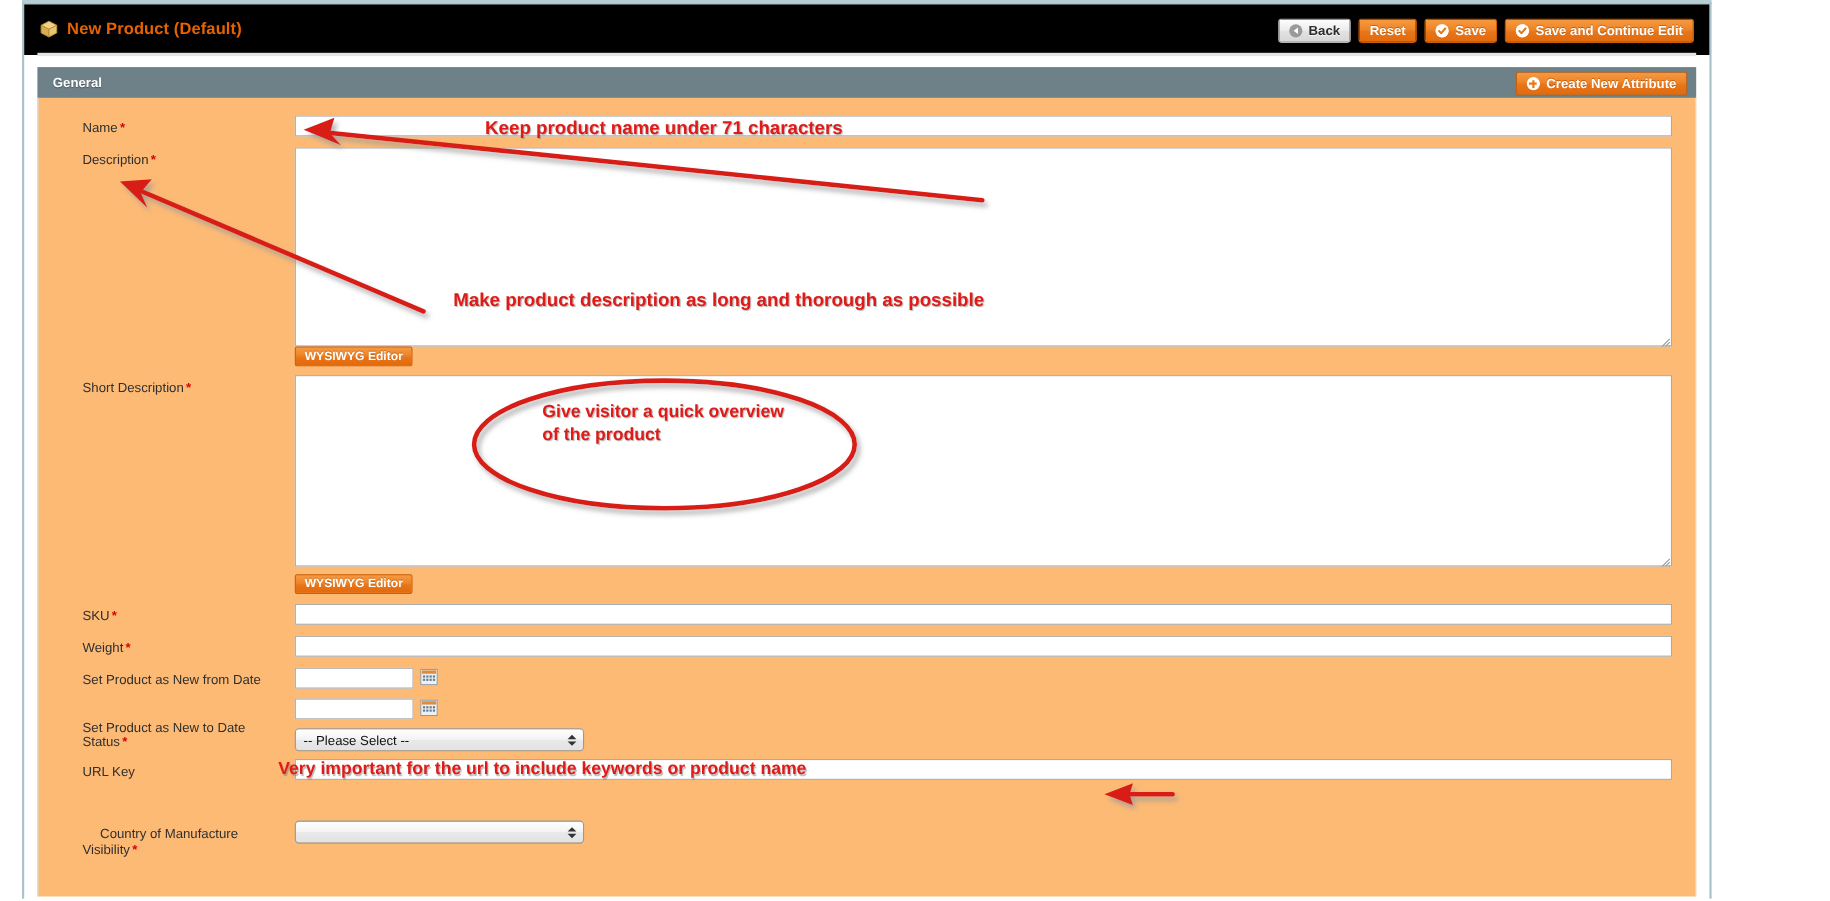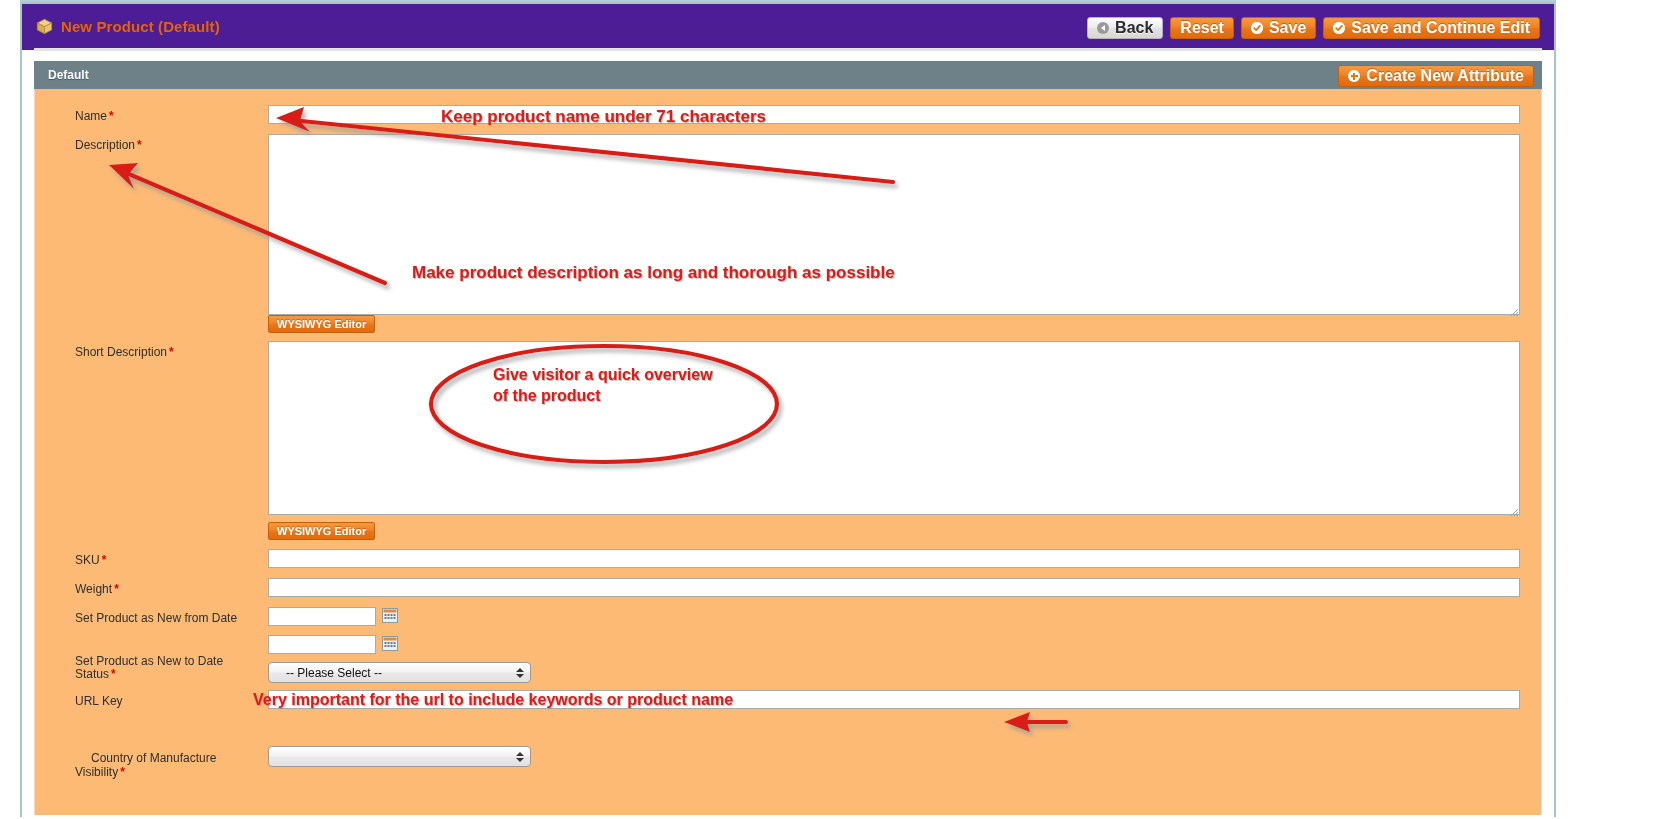--- a/index.html
+++ b/index.html
@@ -37,21 +37,21 @@
     left: 20px; top: 813px;
     width: 1536px; height: 3px;
     background: #a9c4cd;
   }
 
   
   .head {
     position: absolute;
     left: 0px; top: 0px;
     width: 1532px; height: 46px;
-    background: #4c1d95;
+    background: #000000;
   }
   .head-underline {
     position: absolute;
     left: 12px; top: 44px;
     width: 1508px; height: 3px;
     background: #e3e3e3;
   }
   .page-title-wrap {
     position: absolute;
     left: 14px; top: 14px;
@@ -70,21 +70,21 @@
   .btn-row {
     position: absolute;
     right: 14px; top: 13px;
     display: flex; align-items: center; gap: 7px;
   }
   .btn {
     display: inline-flex; align-items: center; gap: 6px;
     height: 22px;
     padding: 0 9px;
     border-radius: 3px;
-    font-size: 16px;
+    font-size: 12px;
     font-weight: bold;
     color: #ffffff;
     white-space: nowrap;
     cursor: pointer;
     border: 1px solid #c95f04;
     background: linear-gradient(to bottom, #f59a42 0%, #ef8326 45%, #e7751a 55%, #e26a0c 100%);
     text-shadow: 0 -1px 0 rgba(120,55,0,.45);
   }
   .btn.gray {
     color: #2b2b2b;
@@ -195,21 +195,21 @@
   }
   .sel {
     position: absolute;
     height: 21px;
     border: 1px solid #9a9a9a;
     border-radius: 4px;
     background: linear-gradient(to bottom, #ffffff 0%, #f3f3f3 48%, #e9e9e9 52%, #e2e2e2 100%);
     font-size: 12px;
     color: #111;
     display: flex; align-items: center;
-    padding-left: 17px;
+    padding-left: 7px;
     cursor: pointer;
   }
   .sel-arrows {
     position: absolute; right: 6px; top: 50%;
     transform: translateY(-50%);
     width: 9px; height: 14px;
     display:flex; flex-direction:column; align-items:center; justify-content:center; gap:2px;
   }
   .sel-arrows .up {
     width:0;height:0;border-left:4px solid transparent;border-right:4px solid transparent;border-bottom:4px solid #333;
@@ -299,21 +299,21 @@
                 <circle cx="6" cy="6" r="6" fill="#fff"></circle>
                 <path d="M3.2 6.2 L5.2 8.2 L8.9 3.9" stroke="#e8780f" stroke-width="1.8" fill="none" stroke-linecap="round" stroke-linejoin="round"></path>
               </svg>
           </span>
           <span>Save and Continue Edit</span>
         </div>
       </div>
     </div>
 
     <div class="section-bar">
-      <span class="section-title">Default</span>
+      <span class="section-title">General</span>
       <div class="section-btn-wrap">
         <div class="btn">
           <span class="plus-ico"></span>
           <span>Create New Attribute</span>
         </div>
       </div>
     </div>
 
     <div class="form-area">
 

